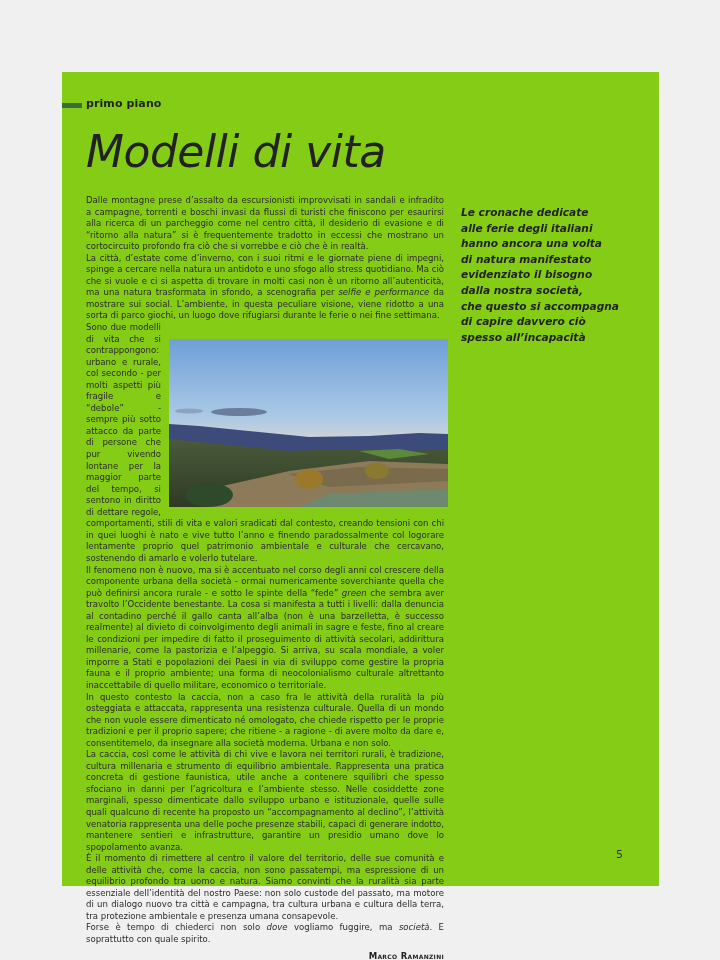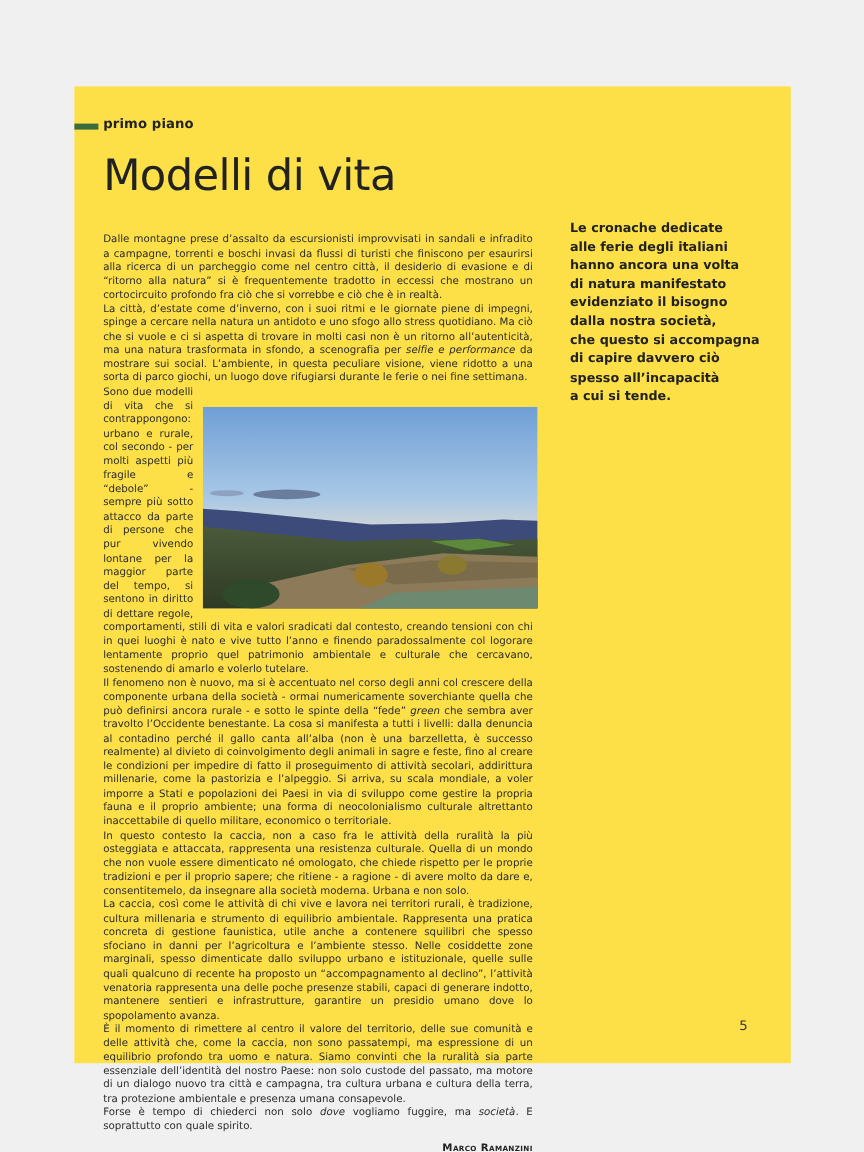--- a/index.html
+++ b/index.html
@@ -1,24 +1,24 @@
 <!DOCTYPE html>
 <html><head>
 <meta charset="utf-8">
 <style>
   html, body { margin:0; padding:0; }
   body { width:720px; height:960px; background:#f0f0f0; position:relative; overflow:hidden; font-family:"DejaVu Sans", sans-serif; }
-  .page { position:absolute; left:62px; top:72px; width:597px; height:814px; background:#fde047; }
+  .page { position:absolute; left:62px; top:72px; width:597px; height:814px; background:#84cc16; }
   .kicker-bar { position:absolute; left:0; top:31px; width:20px; height:5px; background:#3a6b3f; }
   .kicker { position:absolute; left:24px; top:25px; font-size:11px; font-weight:bold; color:#222; letter-spacing:0.1px; }
-  .title { position:absolute; left:24px; top:54px; font-size:36px; color:#222; letter-spacing:-0.5px; font-weight:normal; }
+  .title { position:absolute; left:24px; top:54px; font-size:44px; font-style:italic; color:#222; letter-spacing:-0.5px; font-weight:normal; }
   .body-text { position:absolute; left:24px; top:123px; width:358px; font-size:8.55px; line-height:11.55px; color:#2a2a2a; text-align:justify; }
   .body-text p { margin:0; }
   .float-img { float:right; width:279px; height:168px; margin:17px -4px 0 8px; }
-  .pull { position:absolute; left:399px; top:111px; width:180px; font-size:10.6px; line-height:15.6px; font-weight:bold; color:#222;margin-left:14px; }
+  .pull { position:absolute; left:399px; top:133px; width:180px; font-size:10.6px; line-height:15.6px; font-style:italic; font-weight:bold; color:#222; }
   .pull span { display:block; white-space:nowrap; }
   .sig { text-align:right; font-size:7.5px; font-weight:bold; color:#222; margin-top:5px; letter-spacing:0.3px; font-variant:small-caps; }
   .sig-inner { font-size:8.5px; }
   .pageno { position:absolute; left:554px; top:776px; font-size:11px; color:#333; }
   em { font-style:italic; }
 </style>
 </head>
 <body>
 
 <div class="page">
@@ -29,21 +29,20 @@
   <div class="pull">
     <span>Le cronache dedicate</span>
     <span>alle ferie degli italiani</span>
     <span>hanno ancora una volta</span>
     <span>di natura manifestato</span>
     <span>evidenziato il bisogno</span>
     <span>dalla nostra società,</span>
     <span>che questo si accompagna</span>
     <span>di capire davvero ciò</span>
     <span>spesso all’incapacità</span>
-    <span>a cui si tende.</span>
   </div>
 
   <div class="body-text">
     <p>Dalle montagne prese d’assalto da escursionisti improvvisati in sandali e infradito a campagne, torrenti e boschi invasi da flussi di turisti che finiscono per esaurirsi alla ricerca di un parcheggio come nel centro città, il desiderio di evasione e di “ritorno alla natura” si è frequentemente tradotto in eccessi che mostrano un cortocircuito profondo fra ciò che si vorrebbe e ciò che è in realtà.</p>
     <p><span>La città, d’estate come d’inverno, con i suoi ritmi e le giornate piene di impegni, spinge a cercare nella natura un antidoto e uno sfogo allo stress quotidiano. Ma ciò che si vuole e ci si aspetta di trovare in molti casi non è un ritorno all’autenticità, ma una natura trasformata in sfondo, a scenografia per </span><em>selfie e performance</em><span> da mostrare sui social. L’ambiente, in questa peculiare visione, viene ridotto a una sorta di parco giochi, un luogo dove rifugiarsi durante le ferie o nei fine settimana.</span></p>
     <p>
       <svg class="float-img" viewBox="0 0 279 168" preserveAspectRatio="none">
         <defs>
           <linearGradient id="sky" x1="0" y1="0" x2="0" y2="1">
             <stop offset="0" stop-color="#6f9fd6"></stop>

